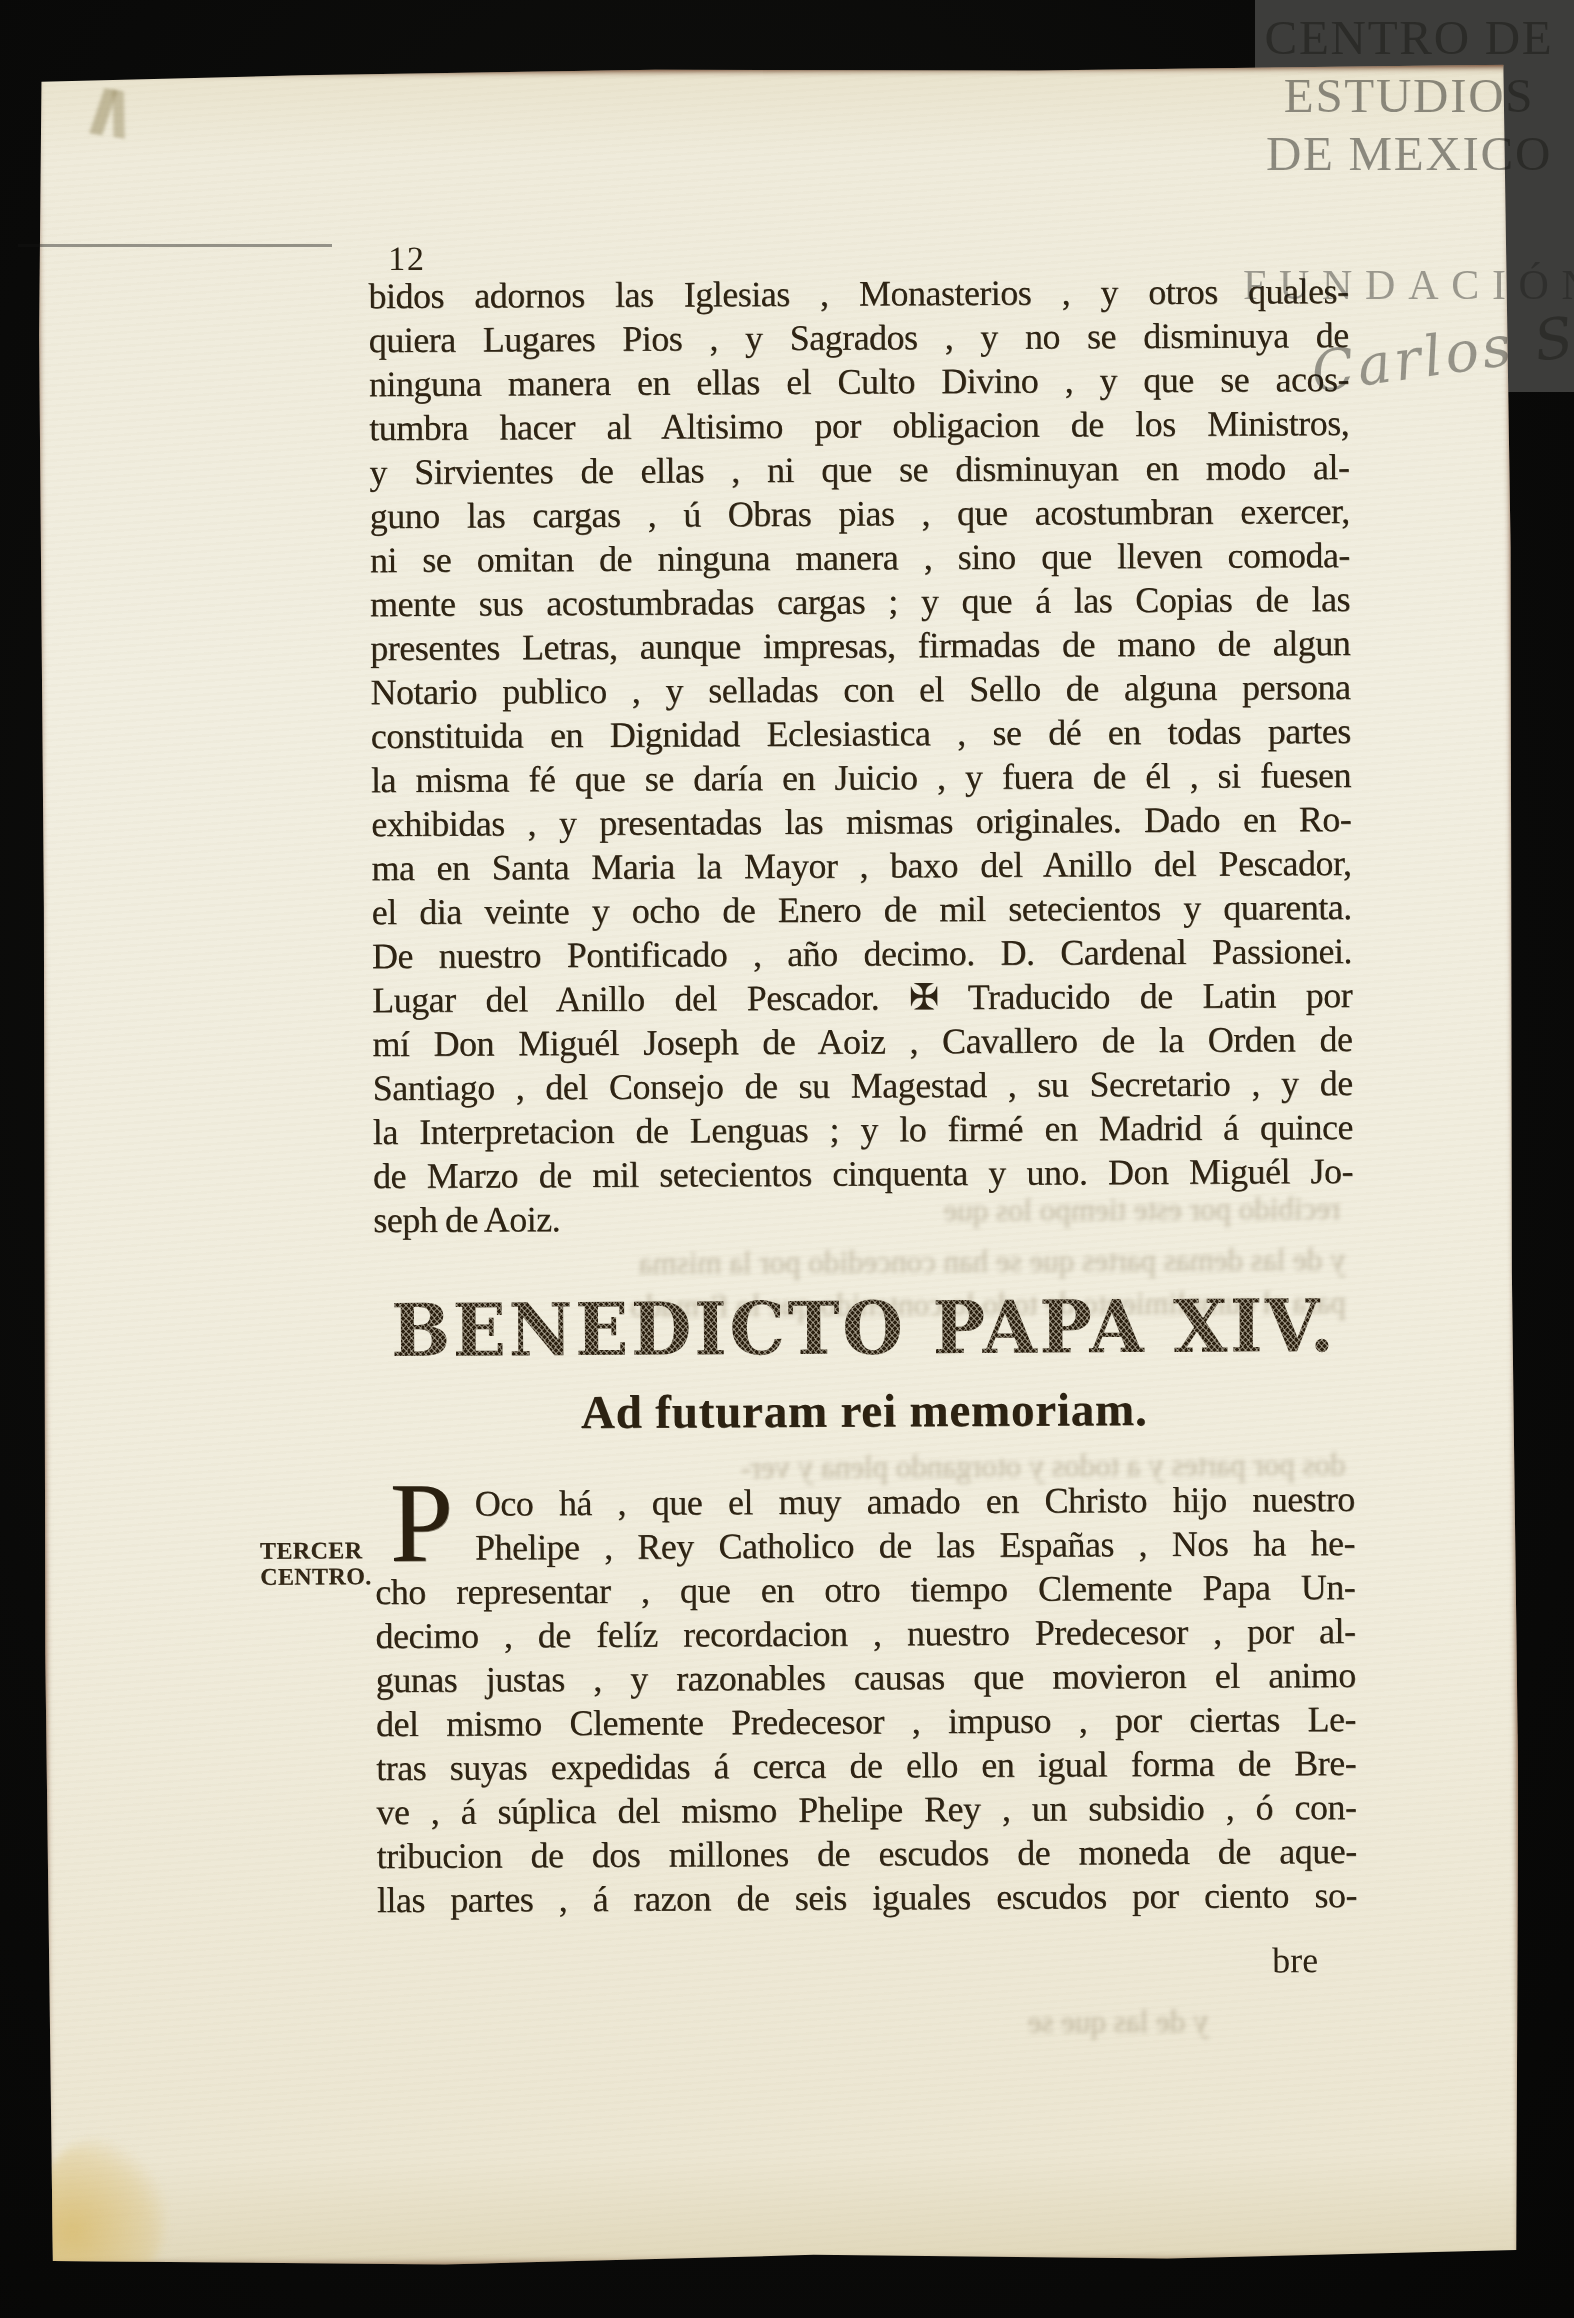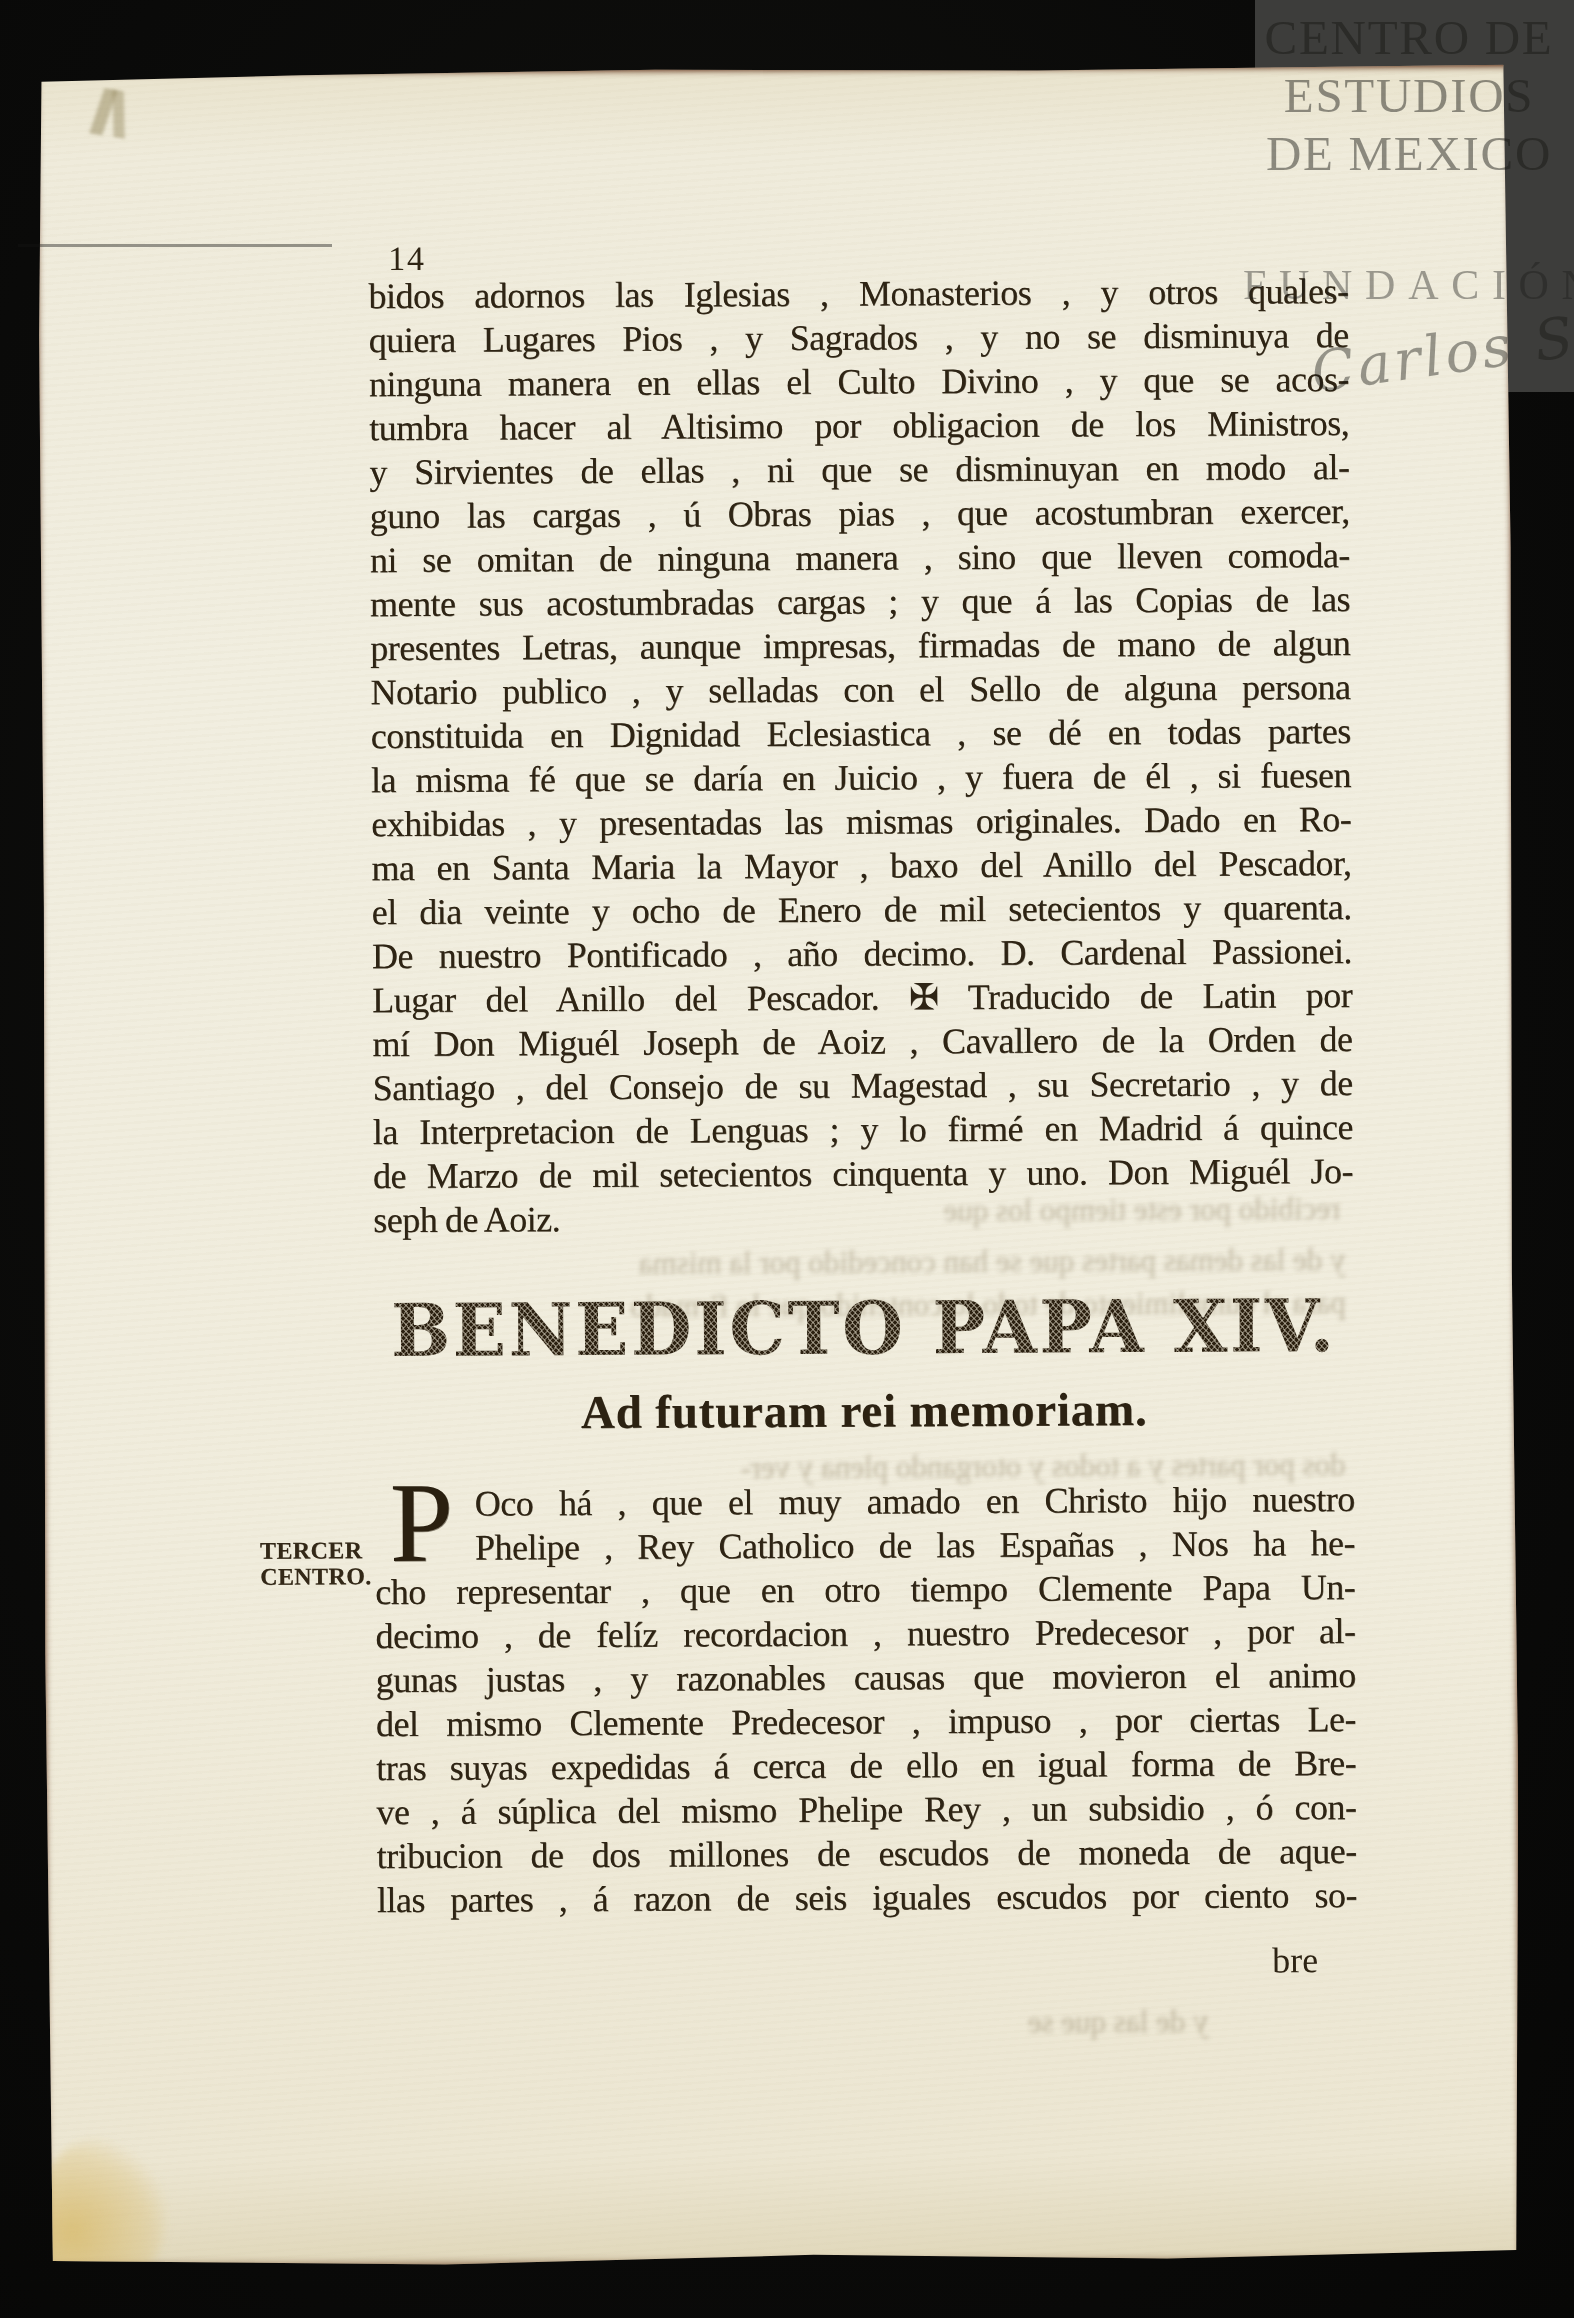--- a/index.html
+++ b/index.html
@@ -132,21 +132,21 @@
 
     <div class="ghosts">
 
     <div class="ghost">recibido por este tiempo los que</div>
         <div class="ghost">y de las demas partes que se han concedido por la misma</div>
         <div class="ghost">para el cumplimiento de todo lo contenido que lo firmado</div>
         <div class="ghost">dos por partes y a todos y otorgando plena y ver-</div>
         <div class="ghost">y de las que se</div>
       </div>
 
-    <div class="page-number">14</div>
+    <div class="page-number">12</div>
 
     <div class="textblock block1">
 
     <div class="tl">bidos adornos las Iglesias , Monasterios , y otros quales-</div>
         <div class="tl">quiera Lugares Pios , y Sagrados , y no se disminuya de</div>
         <div class="tl">ninguna manera en ellas el Culto Divino , y que se acos-</div>
         <div class="tl">tumbra hacer al Altisimo por obligacion de los Ministros,</div>
         <div class="tl">y Sirvientes de ellas , ni que se disminuyan en modo al-</div>
         <div class="tl">guno las cargas , ú Obras pias , que acostumbran exercer,</div>
         <div class="tl">ni se omitan de ninguna manera , sino que lleven comoda-</div>

